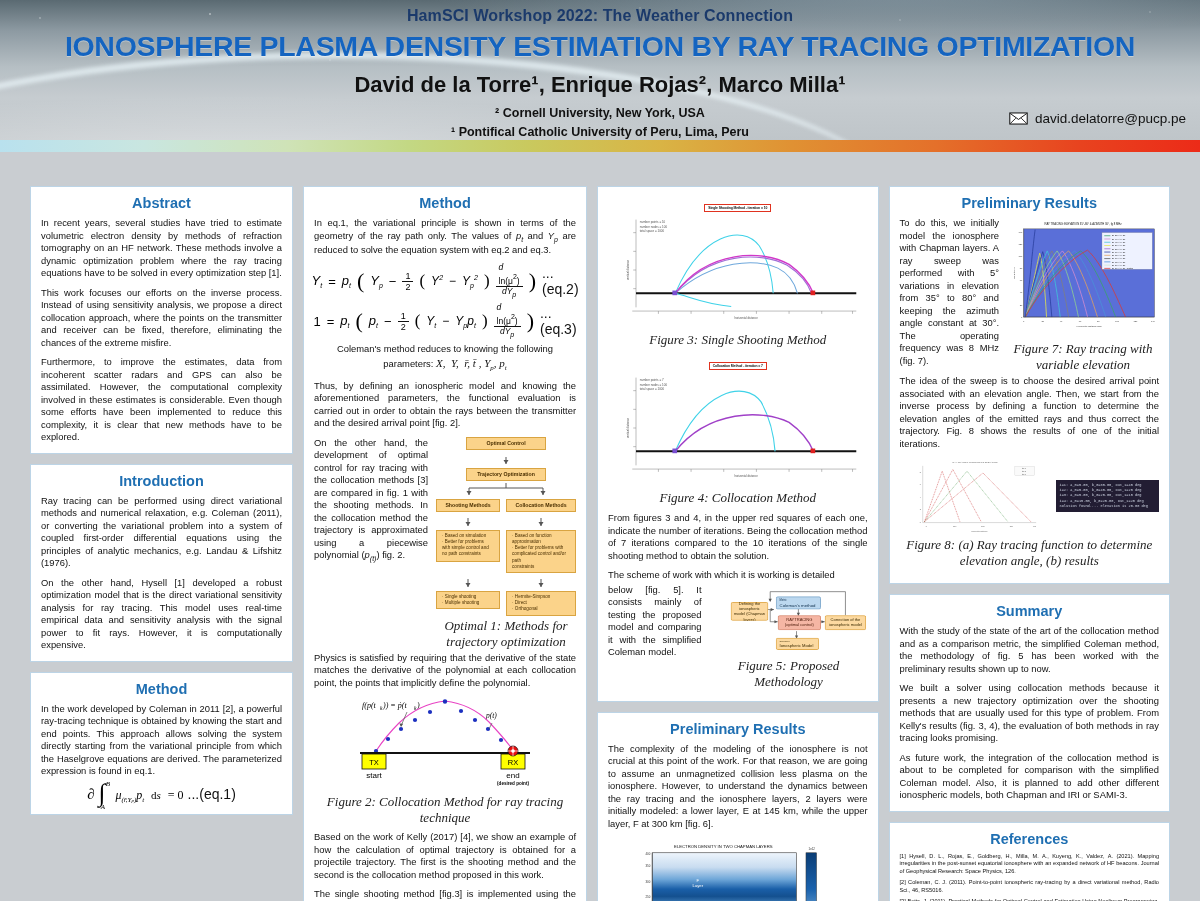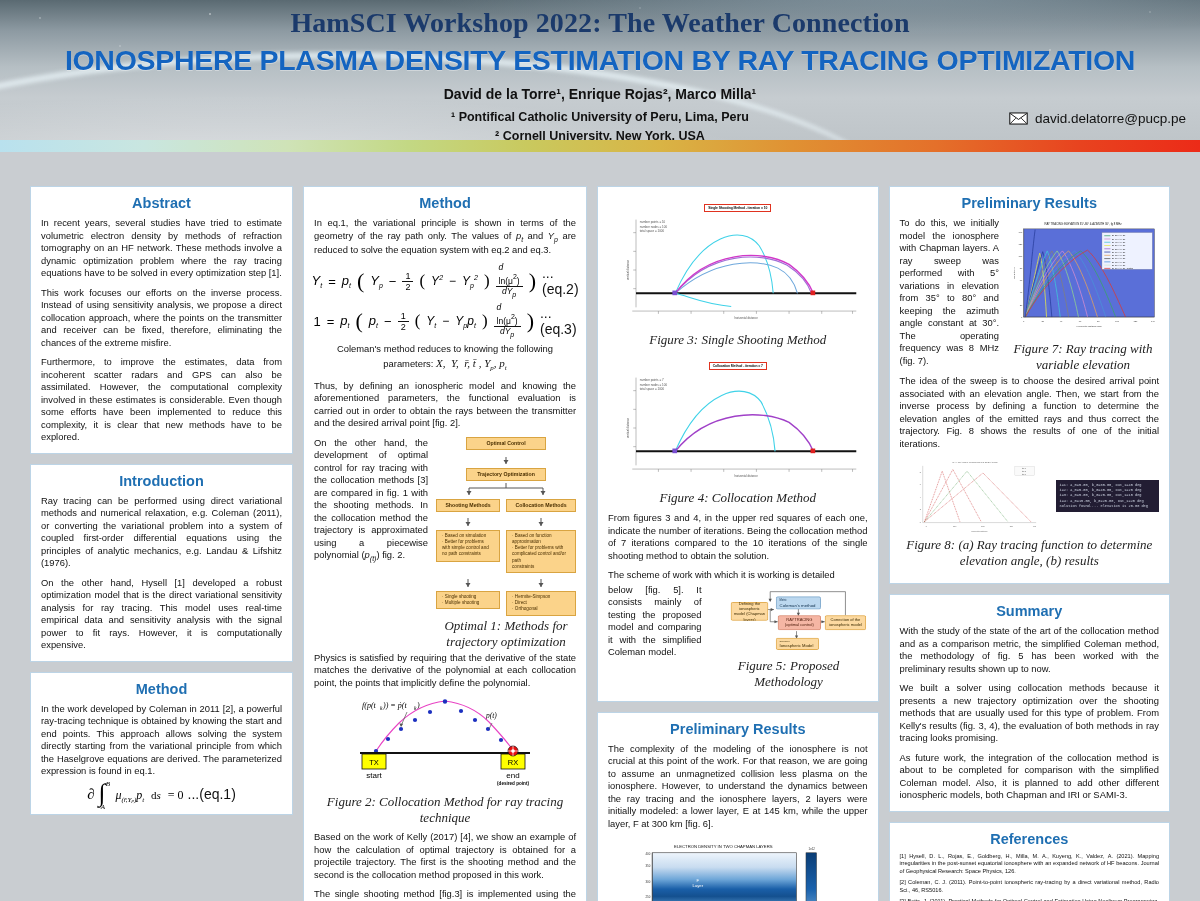--- a/index.html
+++ b/index.html
@@ -37,30 +37,30 @@
   .header .limb {
     position: absolute; left: -240px; top: 52px;
     width: 1150px; height: 330px;
     border-radius: 50%;
     border-top: 7px solid rgba(235,245,250,0.75);
     filter: blur(2.2px);
     pointer-events: none;
   }
   .hdr-inner { position: relative; z-index: 3; text-align: center; padding-top: 7px; }
   .hdr-workshop {
-    font-family: Liberation Serif, serif;
-    font-size: 28px; font-weight: bold; color: #1b3a6b;
+    font-family: Liberation Sans, sans-serif;
+    font-size: 16px; font-weight: bold; color: #1b3a6b;
     letter-spacing: .1px;
   }
   .hdr-title {
     font-size: 28.5px; font-weight: bold; color: #1464c0;
     letter-spacing: -0.3px; margin-top: 5px;
     text-shadow: 0 1px 0 rgba(255,255,255,.35);
   }
-  .hdr-authors { font-size: 14px; font-weight: bold; color: #111; margin-top: 9px; }
+  .hdr-authors { font-size: 22px; font-weight: bold; color: #111; margin-top: 9px; }
   .hdr-aff { font-size: 12.5px; font-weight: bold; color: #111; margin-top: 6px; line-height: 1.55; }
   .hdr-email {
     position: absolute; right: 14px; bottom: 14px; z-index: 4;
     display: flex; align-items: center; gap: 7px;
     font-size: 13.5px; color: #111;
   }
   .mail-icon { width: 19px; height: 13px; display: block; }
   .gradbar {
     width: 1200px; height: 12px;
     background: linear-gradient(90deg,
@@ -160,22 +160,22 @@
 <body>
 
 <div class="header">
   <div class="stars"></div>
   <div class="limb"></div>
   <div class="hdr-inner">
     <div class="hdr-workshop">HamSCI Workshop 2022: The Weather Connection</div>
     <div class="hdr-title">IONOSPHERE PLASMA DENSITY ESTIMATION BY RAY TRACING OPTIMIZATION</div>
     <div class="hdr-authors">David de la Torre¹, Enrique Rojas², Marco Milla¹</div>
     <div class="hdr-aff">
+      <div>² Cornell University, New York, USA</div>
       <div>¹ Pontifical Catholic University of Peru, Lima, Peru</div>
-      <div>² Cornell University, New York, USA</div>
     </div>
   </div>
   <div class="hdr-email">
     <svg class="mail-icon" viewBox="0 0 24 16">
       <rect x="1" y="1" width="22" height="14" fill="#fff" stroke="#111" stroke-width="1.3"></rect>
       <path d="M1.6 1.7 L12 9.2 L22.4 1.7" fill="none" stroke="#111" stroke-width="1.2"></path>
       <path d="M1.6 14.4 L8.6 7.6 M22.4 14.4 L15.4 7.6" fill="none" stroke="#111" stroke-width="1.1"></path>
     </svg>
     <span>david.delatorre@pucp.pe</span>
   </div>

